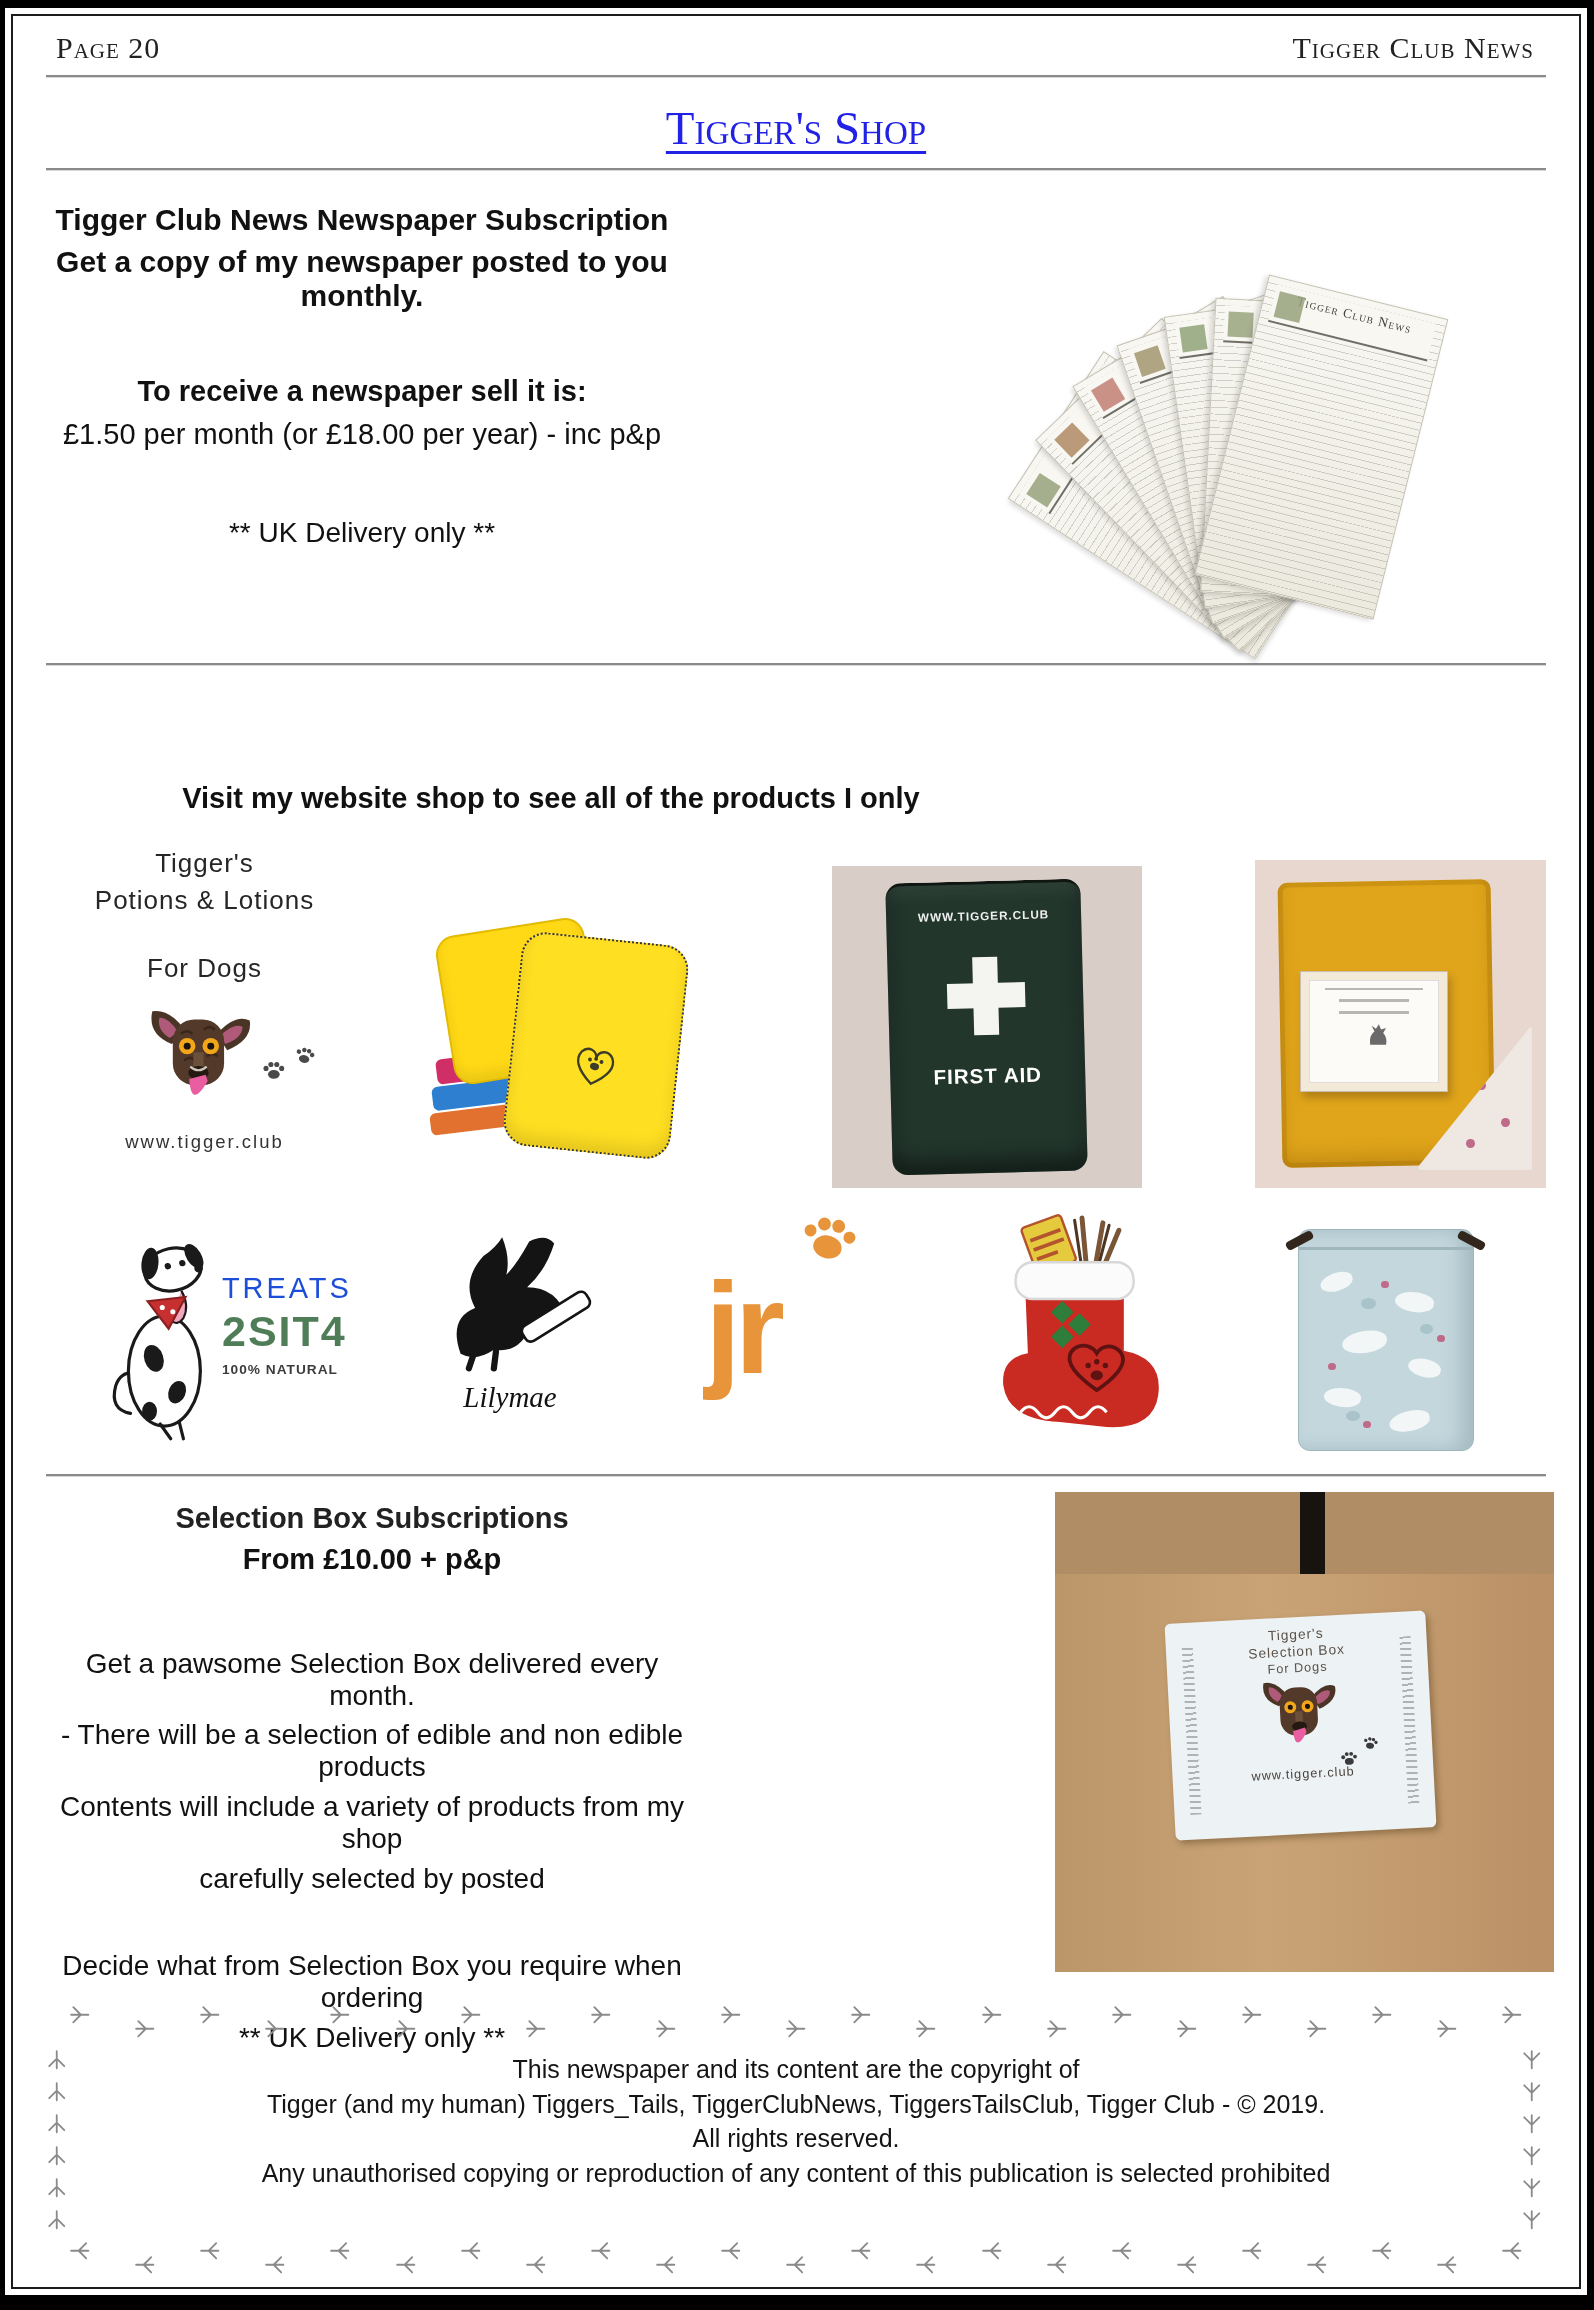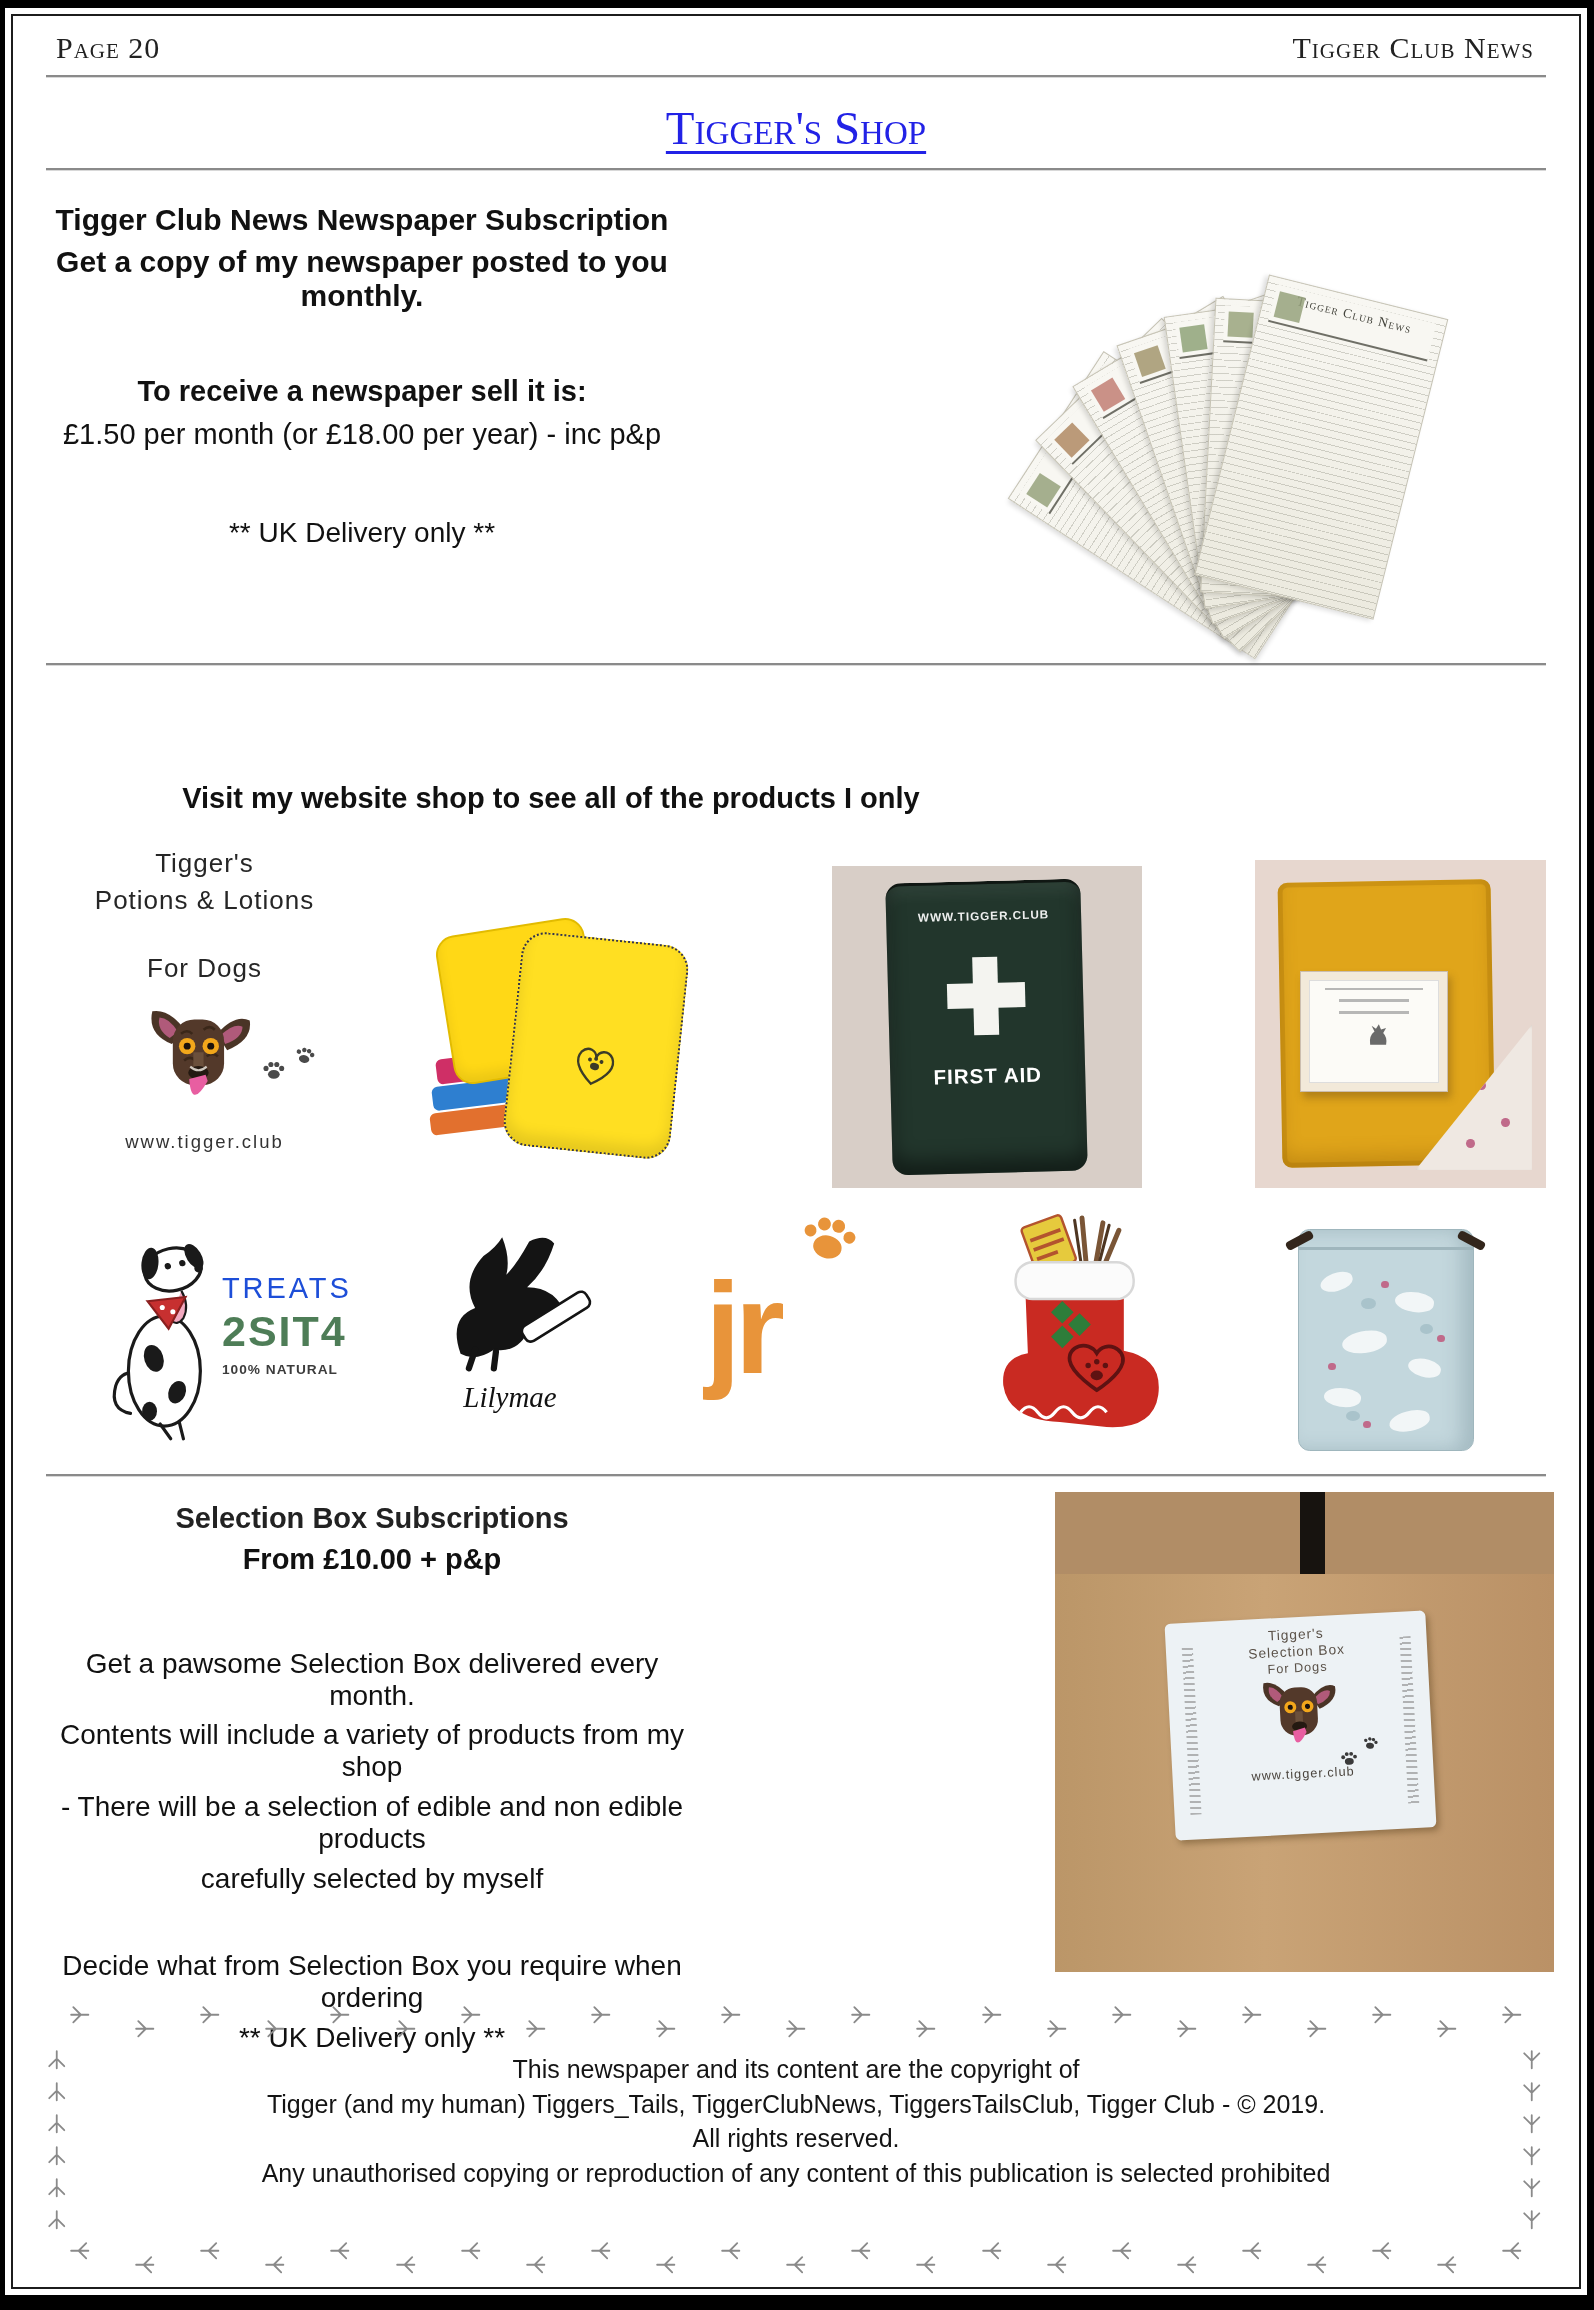--- a/index.html
+++ b/index.html
@@ -411,23 +411,23 @@
     </div>
   </div>
 
   <div class="rule"></div>
 
   <div class="sel-section">
     <div class="sel-text">
       <p class="sb1">Selection Box Subscriptions</p>
       <p class="sb2">From £10.00 + p&amp;p</p>
       <p class="sp first">Get a pawsome Selection Box delivered every month.</p>
+      <p class="sp">- There will be a selection of edible and non edible products</p>
       <p class="sp">Contents will include a variety of products from my shop</p>
-      <p class="sp">- There will be a selection of edible and non edible products</p>
-      <p class="sp">carefully selected by myself</p>
+      <p class="sp">carefully selected by posted</p>
       <p class="sp order">Decide what from Selection Box you require when ordering</p>
       <p class="sp">** UK Delivery only **</p>
     </div>
 
     <div class="sel-photo">
       <div class="box-top"></div>
       <div class="box-slit"></div>
       <div class="box-face"></div>
       <div class="box-label">
         <div class="lbl-side ls"></div>

